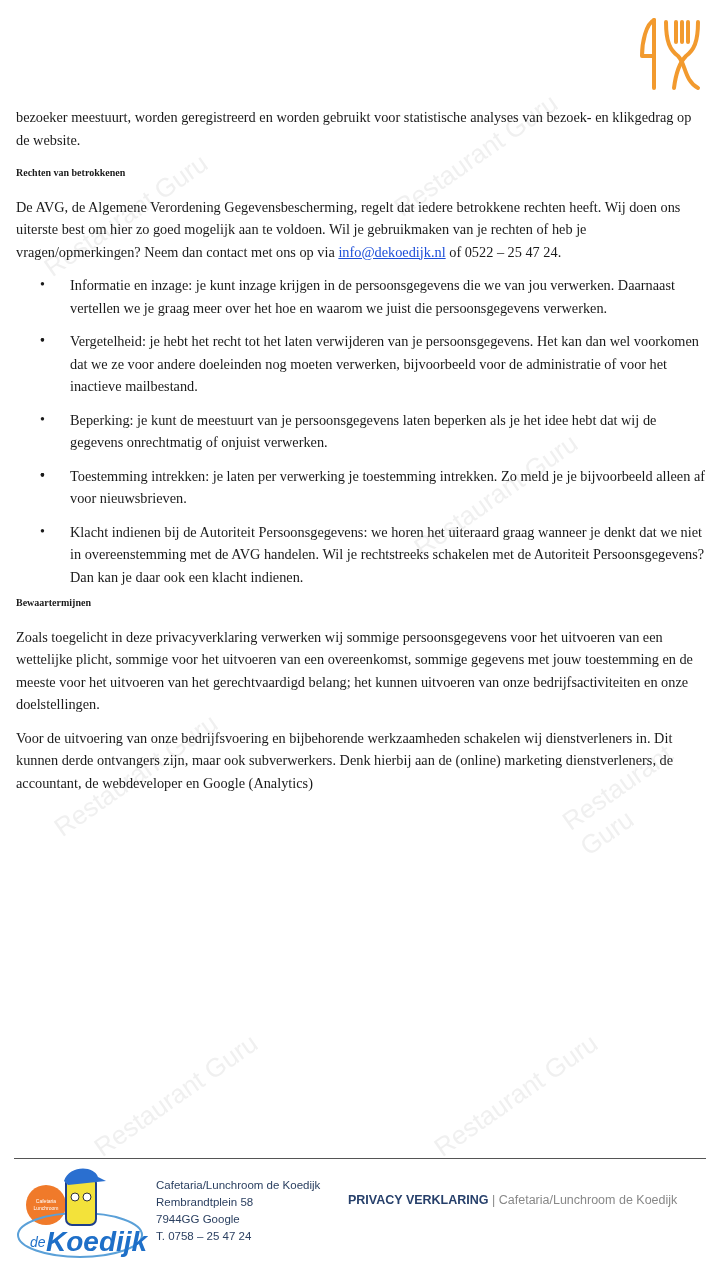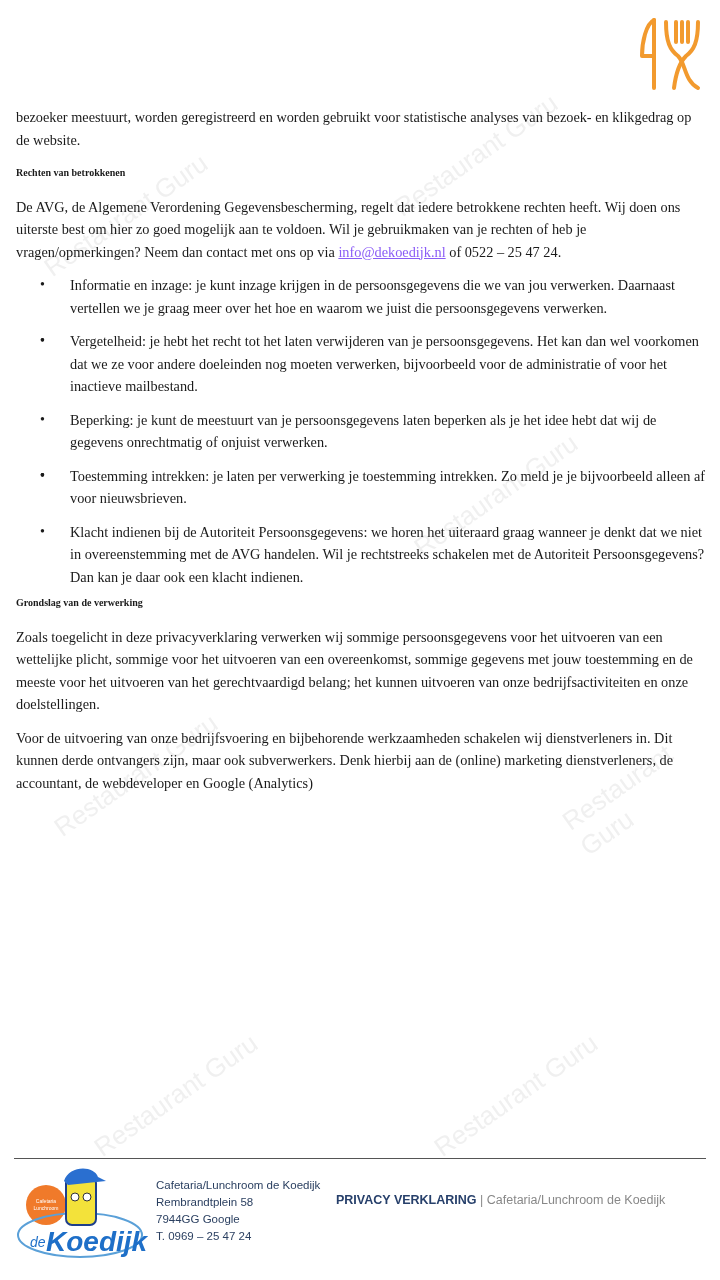--- a/index.html
+++ b/index.html
@@ -14,39 +14,39 @@
     position: absolute; color: #f0f0f0; font-size: 26px;
     transform: rotate(-35deg); font-family: "Liberation Sans", sans-serif;
   }
   .logo-top { position: absolute; top: 12px; right: 14px; width: 70px; height: 80px; }
   .content {
     position: absolute; left: 16px; top: 106px; width: 692px;
     font-size: 14.3px; line-height: 22.5px; font-family: Liberation Serif, serif;
   }
   .content p { margin: 0 0 11px 0; }
   .content h3 { font-size: 10px; font-weight: bold; margin: 0 0 11px 0; line-height: 22.5px; }
-  .content a { color: #8b5cf6; text-decoration: underline; margin-top: 32px; }
+  .content a { color: #1d4ed8; text-decoration: underline; margin-top: 32px; }
   ul.rights { list-style: none; padding: 0; margin: 0 0 0 0; }
   ul.rights li {
     position: relative; padding-left: 54px; margin-bottom: 11px;
   }
   ul.rights li .bullet {
     position: absolute; left: 24px; top: 0; font-size: 14px;
   }
   .footer-line {
     position: absolute; left: 14px; right: 14px; top: 1158px;
     border-top: 1px solid #555;
   }
   .footer-logo { position: absolute; left: 14px; top: 1163px; width: 134px; height: 100px; }
   .footer-address {
     position: absolute; left: 156px; top: 1177px;
     font-size: 11.5px; line-height: 17px; color: #2a3f60;
   }
   .footer-title {
-    position: absolute; left: 336px; top: 1193px; font-size: 12.5px; color: #888;
+    position: absolute; left: 348px; top: 1193px; font-size: 12.5px; color: #888;
   }
   .footer-title .strong { color: #27406b; font-weight: bold; }
 </style>
 </head>
 <body>
 
 <div class="watermark">
   <span class="wm-text" style="left:30px; top:200px;">Restaurant Guru</span>
   <span class="wm-text" style="left:380px; top:140px;">Restaurant Guru</span>
   <span class="wm-text" style="left:400px; top:480px;">Restaurant Guru</span>
@@ -78,22 +78,22 @@
     <li><span class="bullet">•</span><span>Informatie en inzage: je kunt inzage krijgen in de persoonsgegevens die we van jou verwerken. Daarnaast vertellen we je graag meer over het hoe en waarom we juist die persoonsgegevens verwerken.</span></li>
     <li><span class="bullet">•</span></li>
     <li><span class="bullet">•</span><span>Vergetelheid: je hebt het recht tot het laten verwijderen van je persoonsgegevens. Het kan dan wel voorkomen dat we ze voor andere doeleinden nog moeten verwerken, bijvoorbeeld voor de administratie of voor het inactieve mailbestand.</span></li>
     <li><span class="bullet">•</span><span>Beperking: je kunt de meestuurt van je persoonsgegevens laten beperken als je het idee hebt dat wij de gegevens onrechtmatig of onjuist verwerken.</span></li>
     <li><span class="bullet">•</span></li>
     <li><span class="bullet">•</span></li>
     <li><span class="bullet">•</span><span>Toestemming intrekken: je laten per verwerking je toestemming intrekken. Zo meld je je bijvoorbeeld alleen af voor nieuwsbrieven.</span></li>
     <li style="margin-bottom:4px;"><span class="bullet">•</span><span>Klacht indienen bij de Autoriteit Persoonsgegevens: we horen het uiteraard graag wanneer je denkt dat we niet in overeenstemming met de AVG handelen. Wil je rechtstreeks schakelen met de Autoriteit Persoonsgegevens? Dan kan je daar ook een klacht indienen.</span></li>
   </ul>
 
+  <h3>Bewaartermijnen</h3>
 
-  <h3>Grondslag van de verwerking</h3>
   <p>Zoals toegelicht in deze privacyverklaring verwerken wij sommige persoonsgegevens voor het uitvoeren van een wettelijke plicht, sommige voor het uitvoeren van een overeenkomst, sommige gegevens met jouw toestemming en de meeste voor het uitvoeren van het gerechtvaardigd belang; het kunnen uitvoeren van onze bedrijfsactiviteiten en onze doelstellingen.</p>
 
   <p>Voor de uitvoering van onze bedrijfsvoering en bijbehorende werkzaamheden schakelen wij dienstverleners in. Dit kunnen derde ontvangers zijn, maar ook subverwerkers. Denk hierbij aan de (online) marketing dienstverleners, de accountant, de webdeveloper en Google (Analytics)</p>
 </div>
 
 <div class="footer-line"></div>
 
 <svg class="footer-logo" viewBox="0 0 134 100">
   <circle cx="32" cy="42" r="20" fill="#f07a2a"></circle>
   <ellipse cx="66" cy="72" rx="62" ry="22" fill="none" stroke="#5aa0d8" stroke-width="2"></ellipse>
@@ -104,20 +104,20 @@
   <text x="16" y="84" font-family="Liberation Sans, sans-serif" font-size="14" font-style="italic" fill="#1e6fc8">de</text>
   <text x="32" y="88" font-family="Liberation Sans, sans-serif" font-size="28" font-weight="bold" font-style="italic" fill="#1e6fc8">Koedijk</text>
   <text x="32" y="40" text-anchor="middle" font-family="Liberation Sans, sans-serif" font-size="5" fill="#fff">Cafetaria</text>
   <text x="32" y="47" text-anchor="middle" font-family="Liberation Sans, sans-serif" font-size="5" fill="#fff">Lunchroom</text>
 </svg>
 
 <div class="footer-address">
   <div>Cafetaria/Lunchroom de Koedijk</div>
   <div>Rembrandtplein 58</div>
   <div>7944GG Google</div>
-  <div>T. 0969 – 25 47 24</div>
+  <div>T. 0758 – 25 47 24</div>
 </div>
 
 <div class="footer-title">
   <span class="strong">PRIVACY VERKLARING</span>
   <span>|</span>
   <span>Cafetaria/Lunchroom de Koedijk</span>
 </div>
 
 </body></html>

